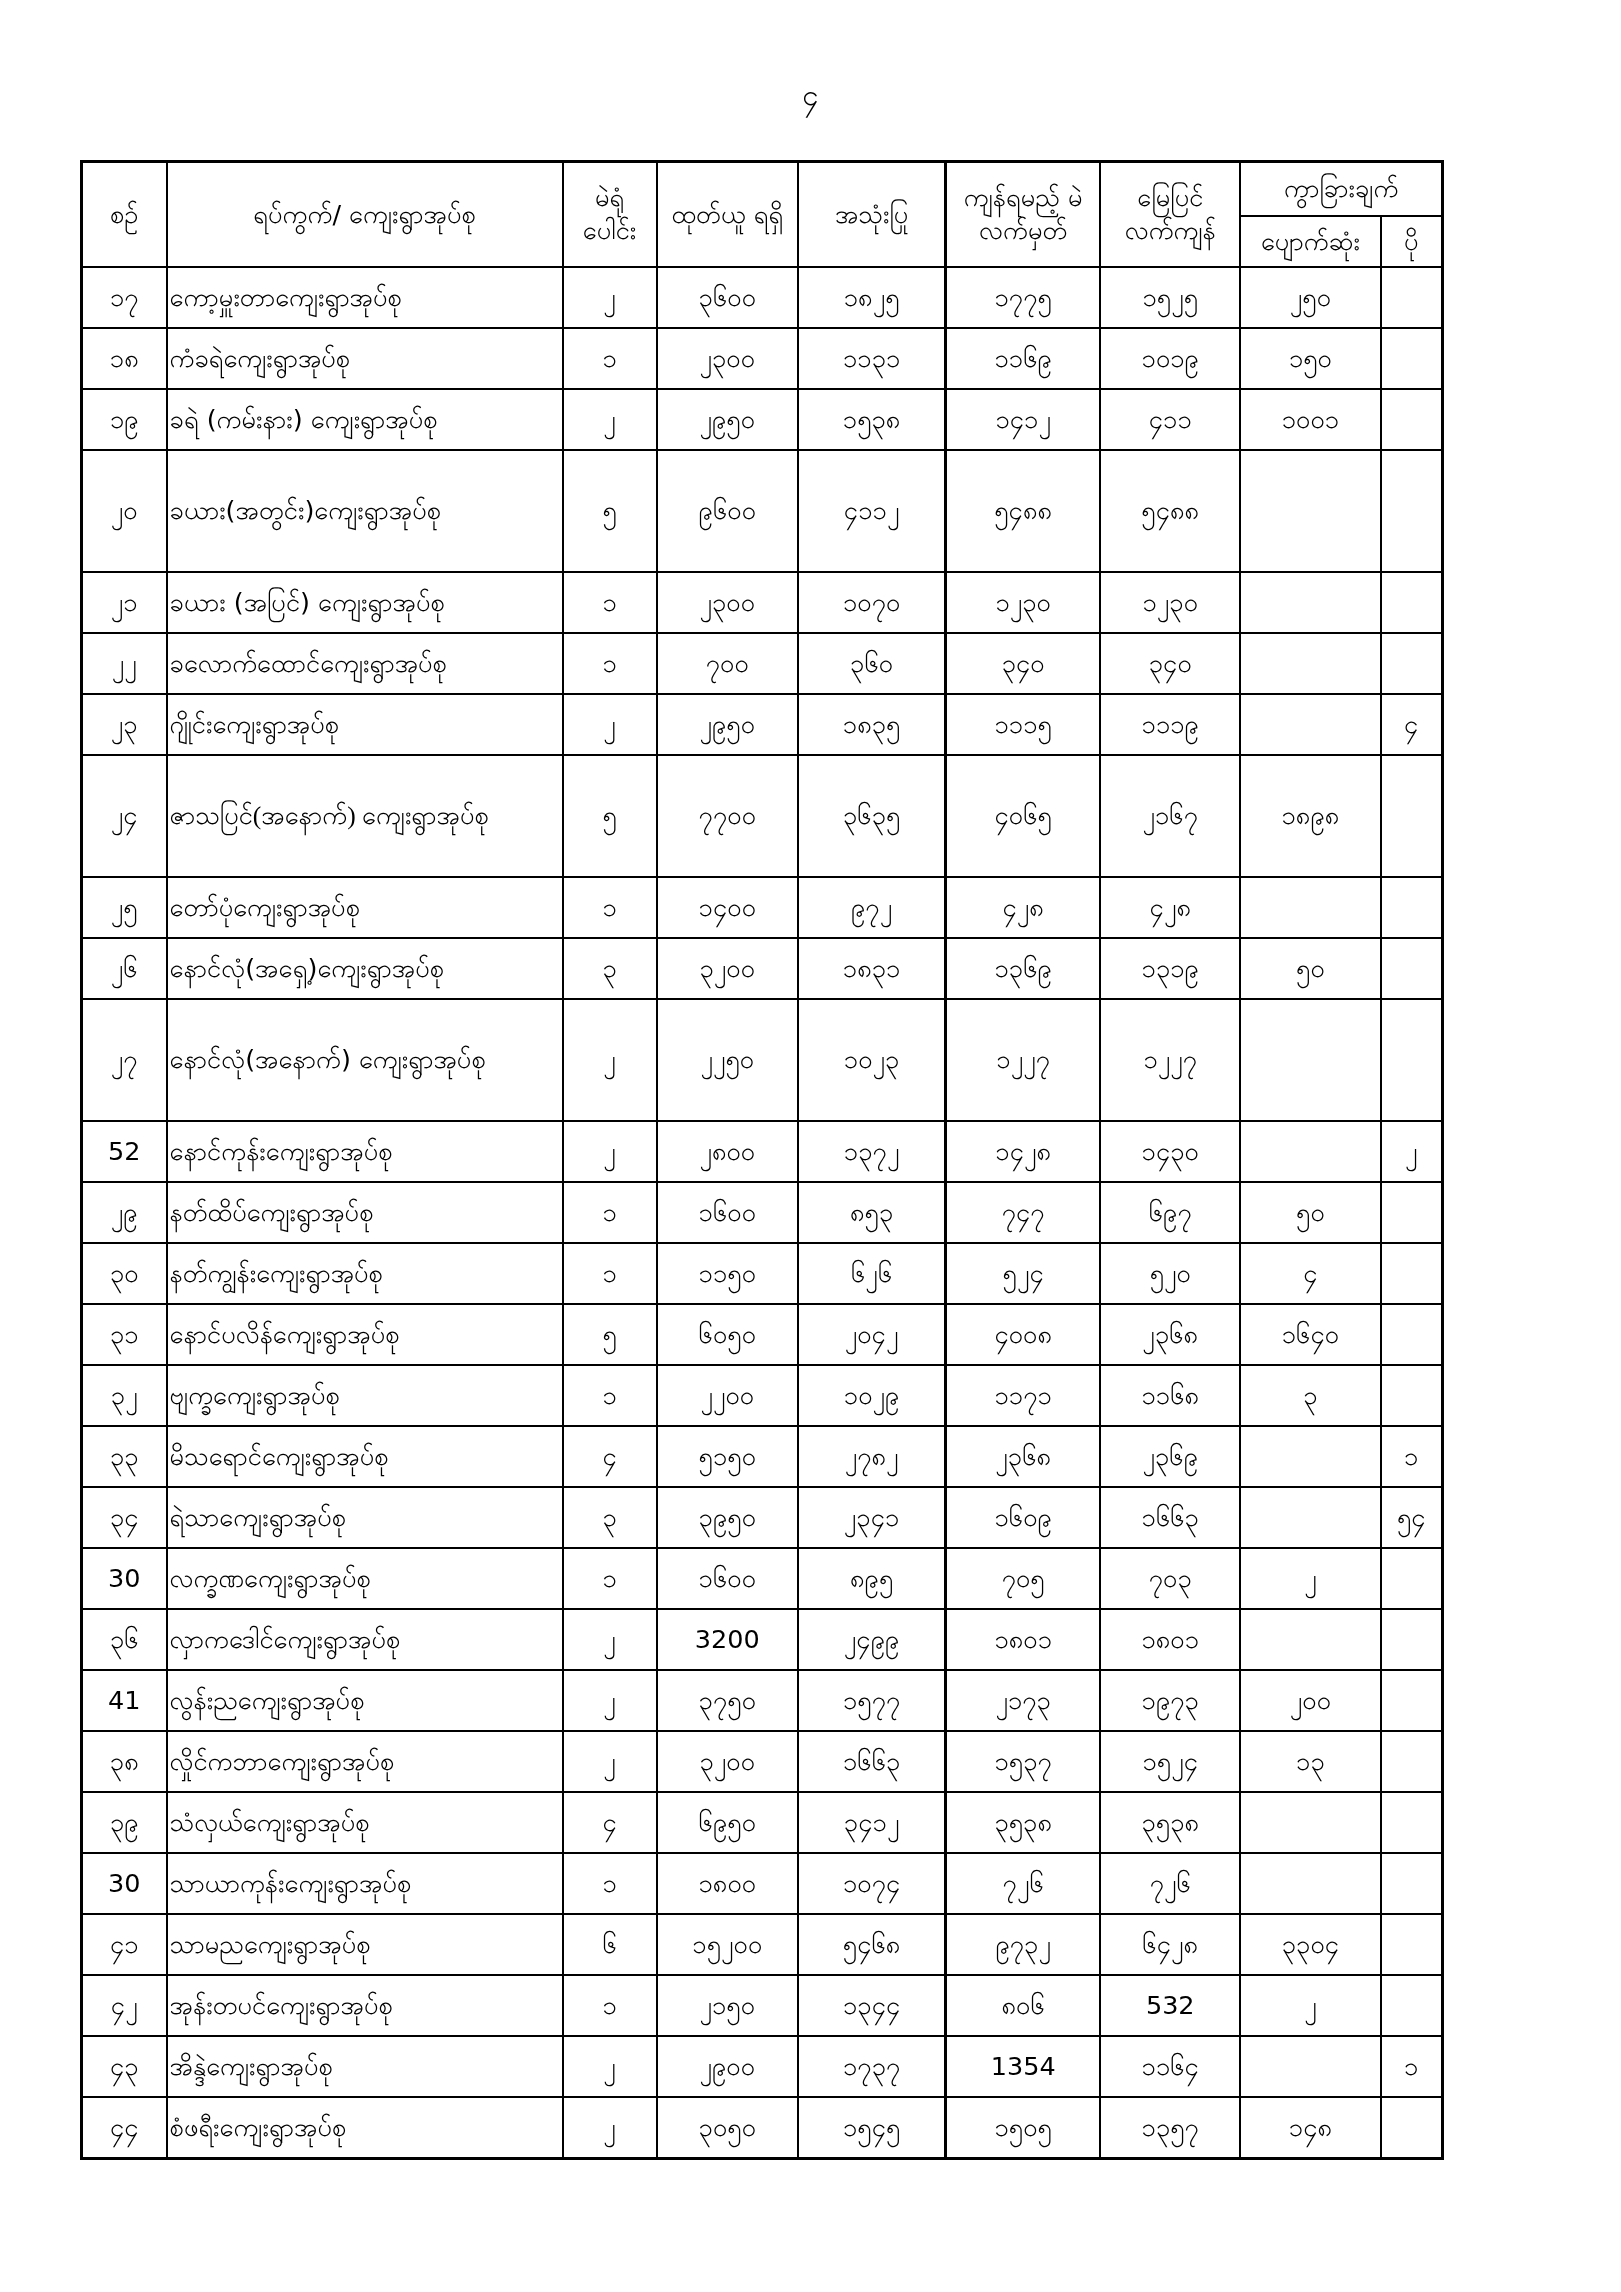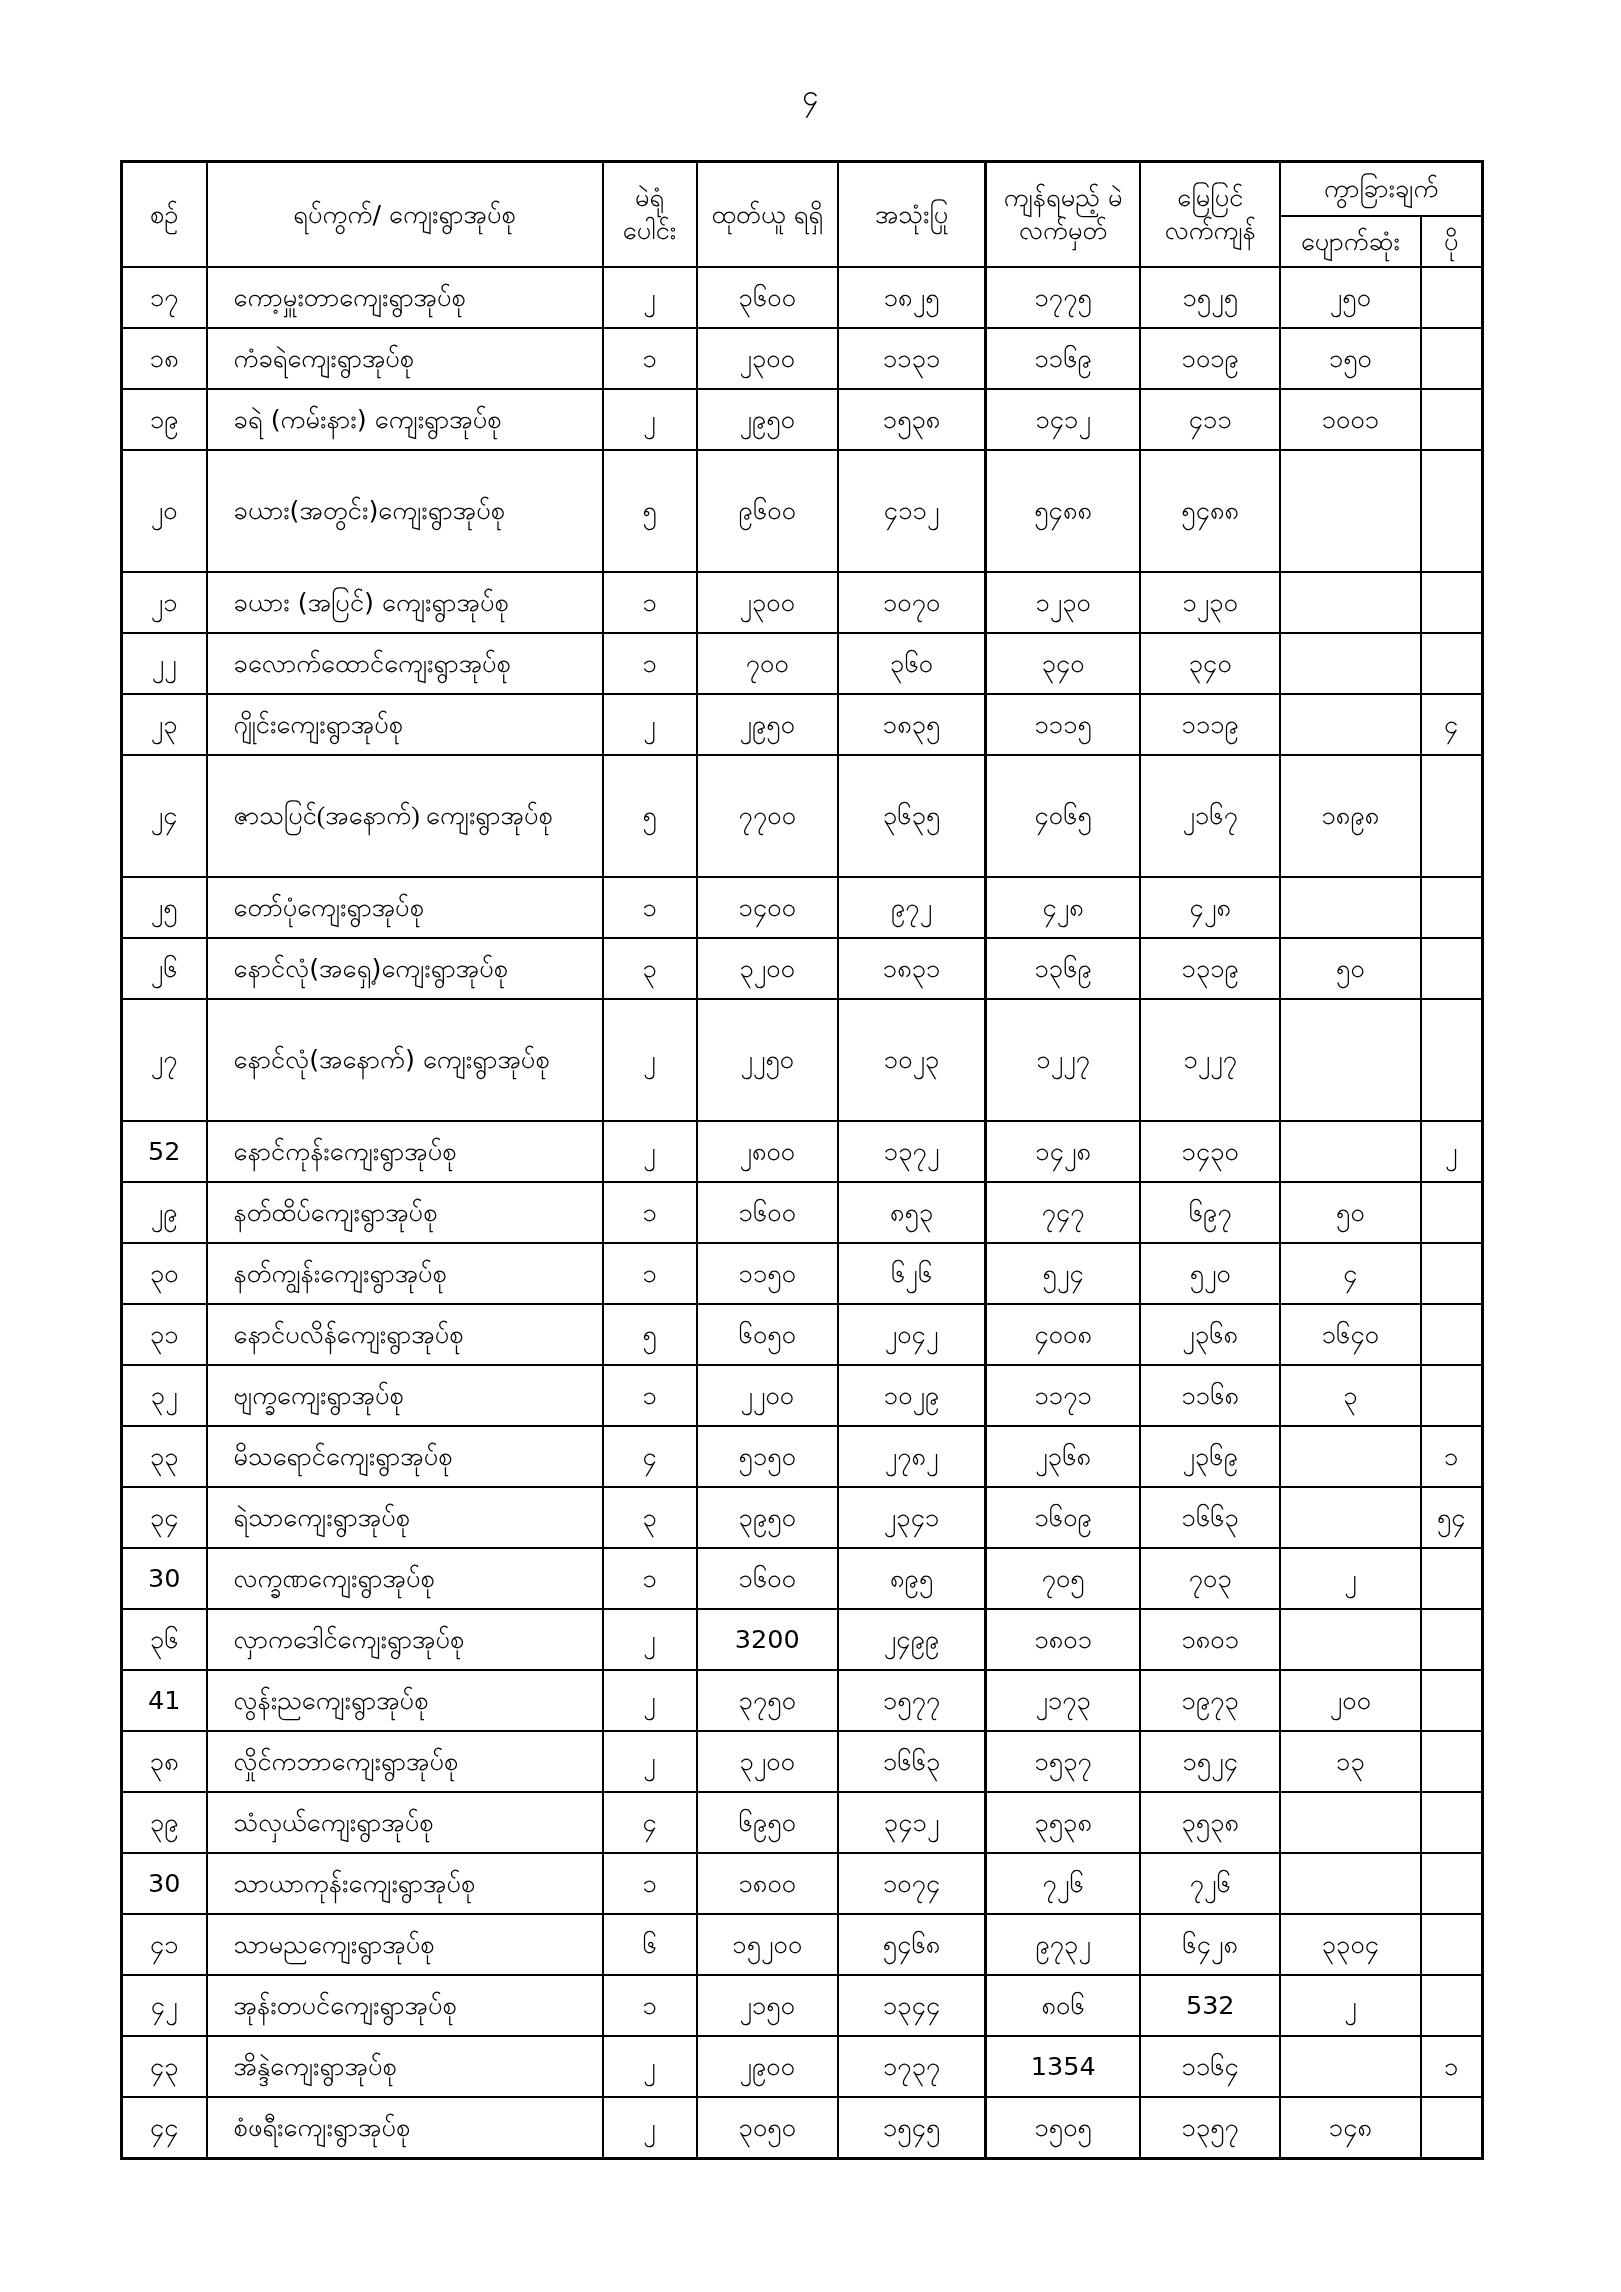--- a/index.html
+++ b/index.html
@@ -20,21 +20,21 @@
   }
   .page-number {
     text-align: center;
     padding-top: 78px;
     font-size: 29px;
     line-height: 1.2;
   }
   table.ballot-table {
     border-collapse: collapse;
     table-layout: fixed;
-    margin-left: 120px;
+    margin-left: 80px;
     margin-top: 47px;
     width: 1364px;
     border: 3.9px solid #000;
   }
   .ballot-table th, .ballot-table td {
     border: 2px solid #000;
     font-weight: normal;
     font-size: 25.5px;
     line-height: 1.3;
     text-align: center;
@@ -50,21 +50,21 @@
     height: 55px;
   }
   .ballot-table .sub-header {
     height: 49px;
   }
   .ballot-table tbody tr {
     height: 61px;
   }
   .ballot-table td.name-cell {
     text-align: left;
-    padding-left: 26px;
+    padding-left: 2px;
     padding-right: 9.8px;
   }
   .thick-left {
     border-left: 3.9px solid #000 !important;
   }
 </style>
 </head>
 <body>
 
 <div class="page">

